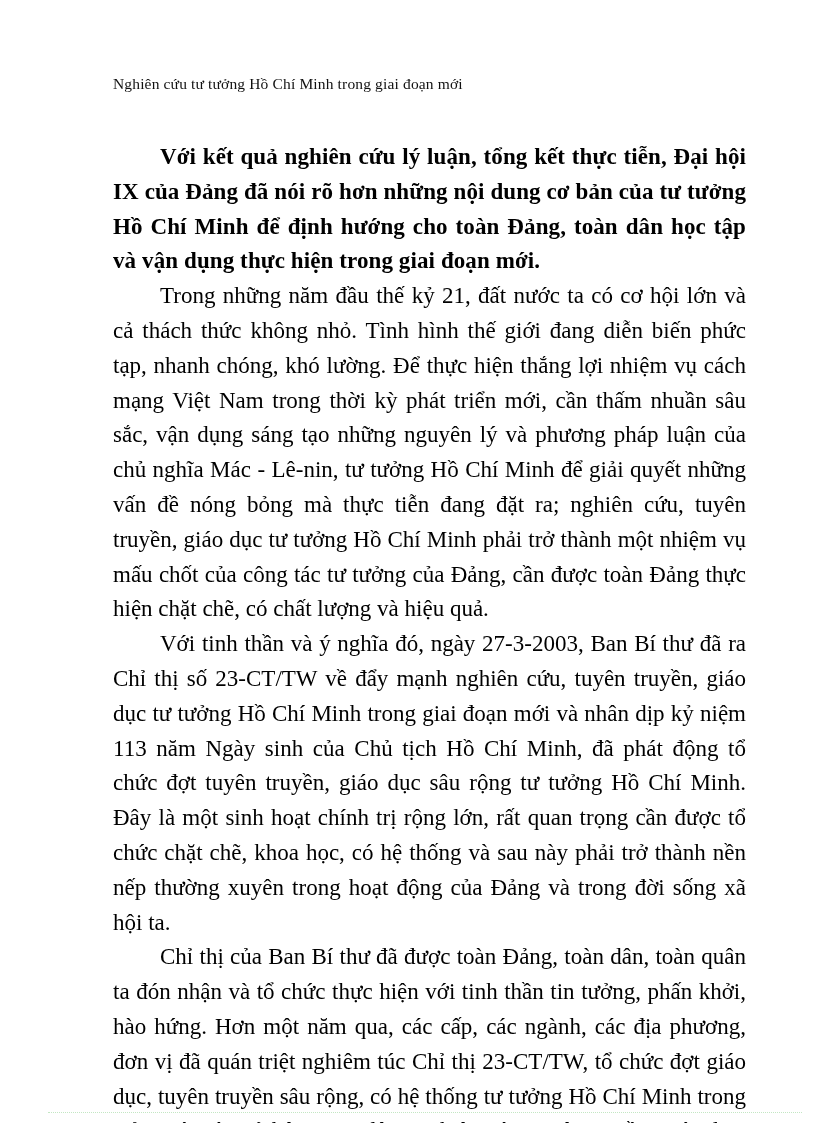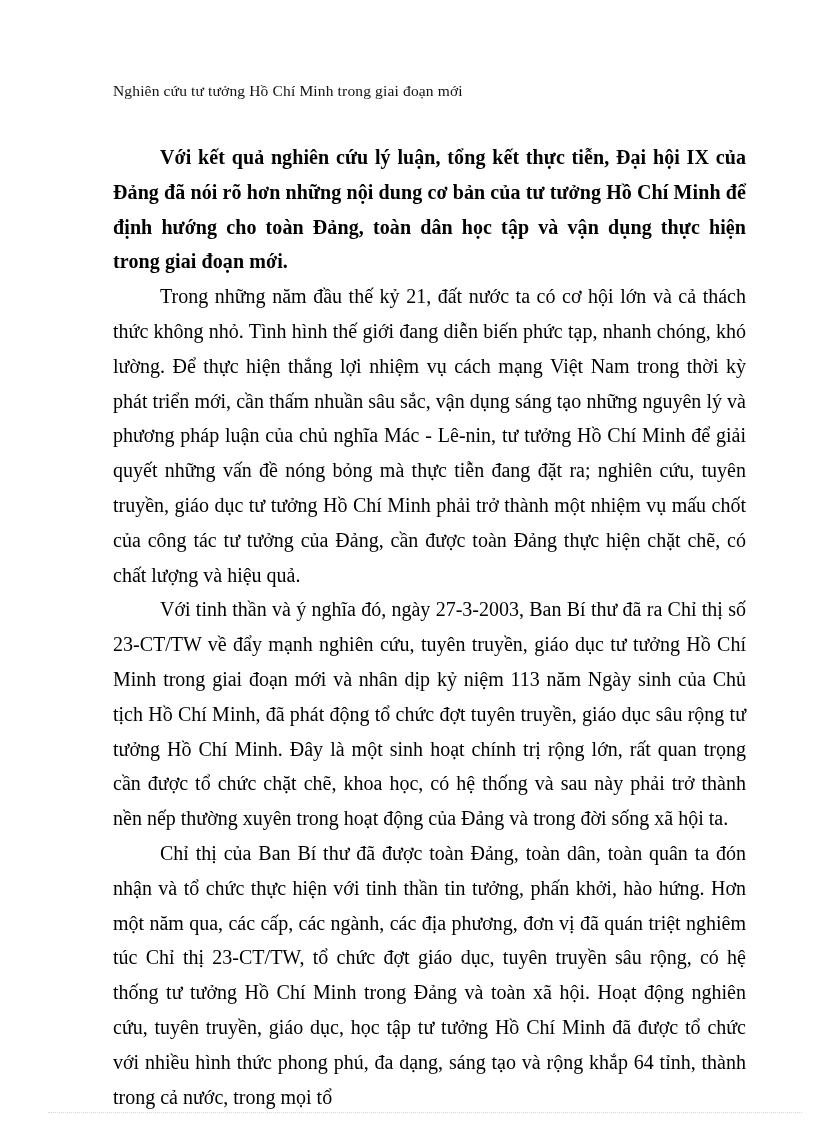--- a/index.html
+++ b/index.html
@@ -17,40 +17,40 @@
     overflow: hidden;
     box-sizing: border-box;
     font-family: "Liberation Serif", "DejaVu Serif", serif;
     color: #000000;
   }
 
   
   .running-header {
     position: absolute;
     left: 113px;
-    top: 81px;
+    top: 74px;
     width: 640px;
     font-size: 15.5px;
     line-height: 1.25;
     letter-spacing: 0.15px;
     color: #111111;
     white-space: nowrap;
   }
 
   
   .body-block {
     position: absolute;
     left: 113px;
     top: 140px;
     width: 633px;
   }
 
   p.para {
     margin: 0 0 0 0;
-    font-size: 20px;
+    font-size: 23px;
     line-height: 34.8px;
     text-align: justify;
     text-justify: inter-word;
     text-indent: 47px;
     color: #000000;
     -webkit-font-smoothing: antialiased;
   }
 
   p.para.bold {
     font-weight: bold;

